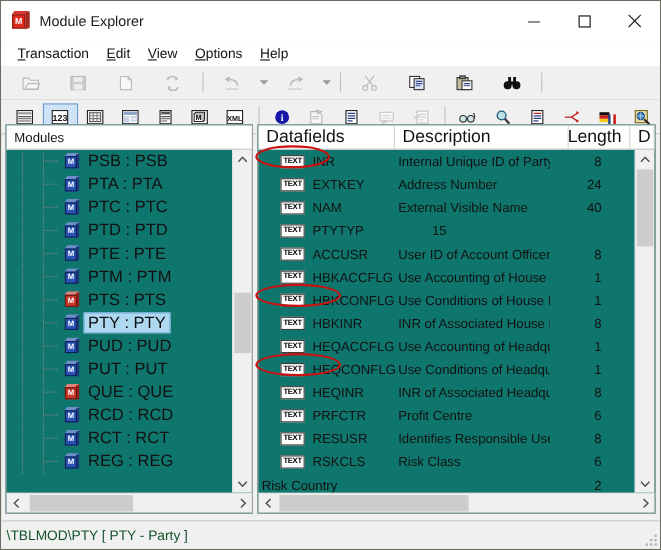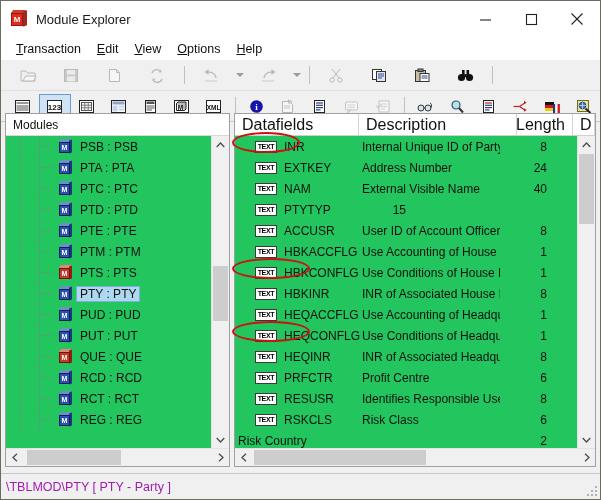--- a/index.html
+++ b/index.html
@@ -69,21 +69,21 @@
     border-right:4px solid transparent;border-top:4px solid #9a9a9a;
   }
   
   .ic{width:17px;height:15px;position:relative;box-sizing:border-box;}
   .ic.dis{opacity:.42;filter:grayscale(1);}
   
   .panes{
     position:absolute;left:4px;top:112px;right:4px;bottom:32px;display:flex;
   }
   .pane{
-    background:#22c55e;border:1px solid #a0a0a0;box-sizing:border-box;
+    background:#0f766e;border:1px solid #a0a0a0;box-sizing:border-box;
     display:flex;flex-direction:column;position:relative;
   }
   .pane.left{width:225px;flex:0 0 225px;margin-right:4px;}
   .pane.right{flex:1 1 auto;}
   .pane-head{
     height:21px;flex:0 0 21px;background:#fff;border-bottom:1px solid #d8d8d8;
     display:flex;align-items:center;font-size:12px;color:#111;
   }
   .pane-head.cols{border-bottom:1px solid #cfcfcf;}
   .col-h{
@@ -113,21 +113,21 @@
   .mod-ic .mt{position:absolute;left:2px;top:0;width:11px;height:3px;background:#6f8fc8;transform:skewX(-38deg);}
   .mod-ic .ms{position:absolute;left:11px;top:1px;width:3px;height:13px;background:#1b3a7a;transform:skewY(-22deg);}
   .mod-ic .mf{
     position:absolute;left:1px;top:3px;width:11px;height:11px;background:#2a52b5;
     border:1px solid #0d2050;box-sizing:border-box;display:flex;align-items:center;
     justify-content:center;font-size:7px;font-weight:bold;color:#fff;line-height:1;
   }
   .mod-ic.red .mt{background:#e0857d;}
   .mod-ic.red .ms{background:#8e2018;}
   .mod-ic.red .mf{background:#c7372c;border-color:#6d140d;}
-  .tlabel{font-size:12px;color:#111;white-space:nowrap;}
+  .tlabel{font-size:15px;color:#111;white-space:nowrap;}
   .tnode.sel .tlabel{
     background:#add8f0;border:1px solid #7ab0dc;padding:0 3px;margin:-1px -4px;text-align:center;
   }
   
   .grid-wrap{flex:1 1 auto;position:relative;overflow:hidden;}
   .grid{position:absolute;left:0;top:0;right:17px;bottom:0;overflow:hidden;}
   .row{height:21px;display:flex;align-items:center;font-size:12px;color:#111;}
   .cell-name{
     width:124px;flex:0 0 124px;display:flex;align-items:center;padding-left:20px;
     box-sizing:border-box;
@@ -161,21 +161,21 @@
     width:17px;height:17px;display:flex;align-items:center;justify-content:center;
     color:#4d4d4d;font-size:9px;flex:0 0 17px;
   }
   .hsb .track{flex:1 1 auto;height:17px;position:relative;}
   .hsb .thumb{position:absolute;top:1px;height:15px;background:#cdcdcd;}
   
   .statusbar{
     position:absolute;left:0;right:0;bottom:0;height:25px;background:#f0f0f0;
     border-top:1px solid #c8c8c8;display:flex;align-items:center;
   }
-  .status-text{padding-left:5px;font-size:12.5px;color:#a21caf;white-space:nowrap;}
+  .status-text{padding-left:5px;font-size:12.5px;color:#14532d;white-space:nowrap;}
   .grip{position:absolute;right:3px;bottom:3px;width:12px;height:12px;}
   .grip i{position:absolute;width:2px;height:2px;background:#b0b0b0;}
   
   .annot{
     position:absolute;border:2.5px solid #cc1111;border-radius:50%;
     pointer-events:none;box-sizing:border-box;
   }
 </style>
 </head>
 <body>

